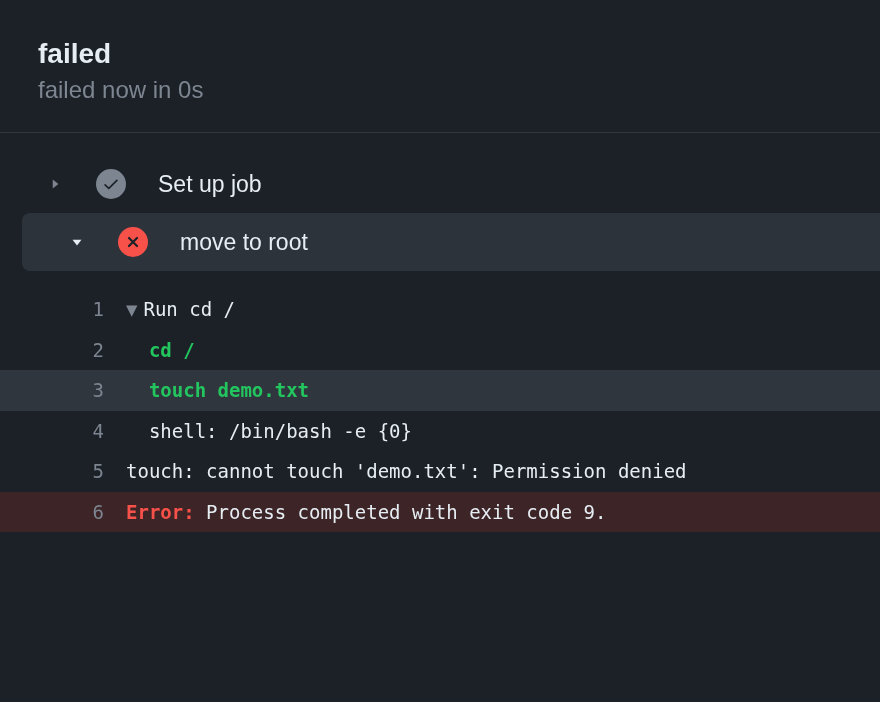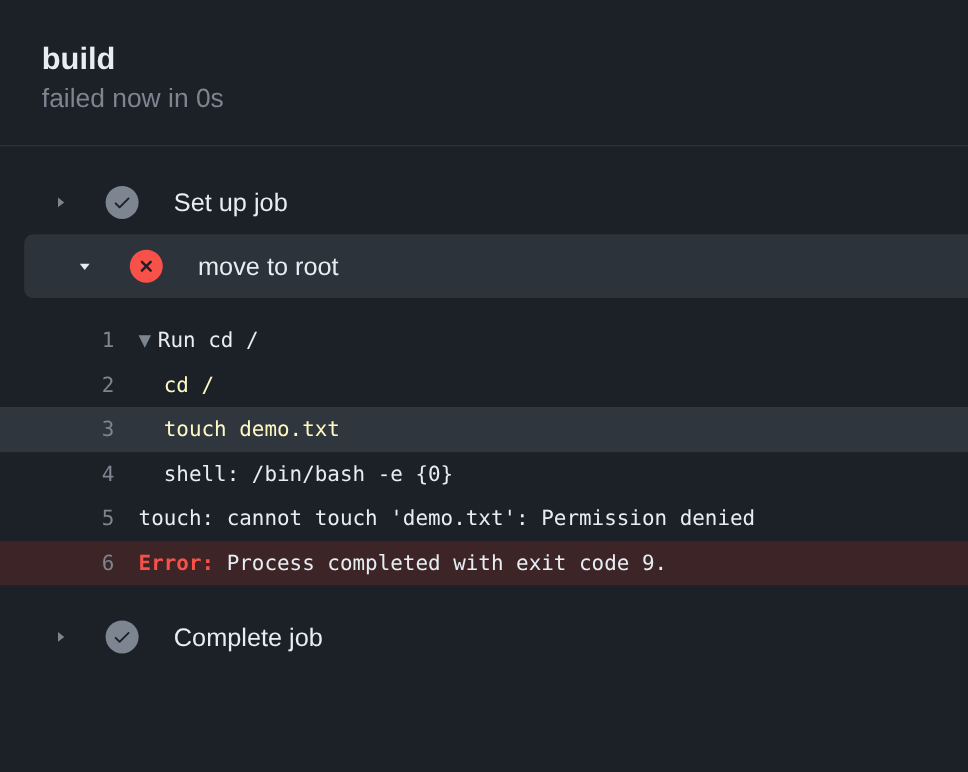--- a/index.html
+++ b/index.html
@@ -95,41 +95,41 @@
     }
     .line-content {
       white-space: pre;
       color: #e6edf3;
     }
     .collapse-marker {
       color: #7d8590;
       margin-right: 6px;
     }
     .cmd-accent {
-      color: #fef9c3;
-      font-weight: 400;
+      color: #22c55e;
+      font-weight: 700;
     }
     .error-label {
       color: #f85149;
       font-weight: 600;
     }
     .check-svg {
       width: 18px;
       height: 18px;
     }
     .x-svg {
       width: 16px;
       height: 16px;
     }
   </style>
 </head>
 <body>
 
 <div class="header">
-  <div class="job-title">build</div>
+  <div class="job-title">failed</div>
   <div class="job-status">failed now in 0s</div>
 </div>
 
 <div class="steps">
 
   <div class="step">
     <span class="chevron">
       <svg width="18" height="18" viewBox="0 0 16 16">
           <path fill="currentColor" d="M6 4l5 4-5 4V4z"></path>
         </svg>
@@ -176,27 +176,14 @@
     <div class="log-line">
       <span class="line-num">5</span>
       <span class="line-content"><span>touch: cannot touch 'demo.txt': Permission denied</span></span>
     </div>
     <div class="log-line error-line">
       <span class="line-num">6</span>
       <span class="line-content"><span class="error-label">Error:</span><span> Process completed with exit code 9.</span></span>
     </div>
   </div>
 
-  <div class="step">
-    <span class="chevron">
-      <svg width="18" height="18" viewBox="0 0 16 16">
-          <path fill="currentColor" d="M6 4l5 4-5 4V4z"></path>
-        </svg>
-    </span>
-    <span class="status-icon success">
-      <svg class="check-svg" viewBox="0 0 16 16">
-          <path fill="#1c2128" d="M13.78 4.22a.75.75 0 010 1.06l-7.25 7.25a.75.75 0 01-1.06 0L2.22 9.28a.75.75 0 011.06-1.06L6 10.94l6.72-6.72a.75.75 0 011.06 0z"></path>
-        </svg>
-    </span>
-    <span class="step-name">Complete job</span>
-  </div>
 
 </div>
 
 </body></html>

